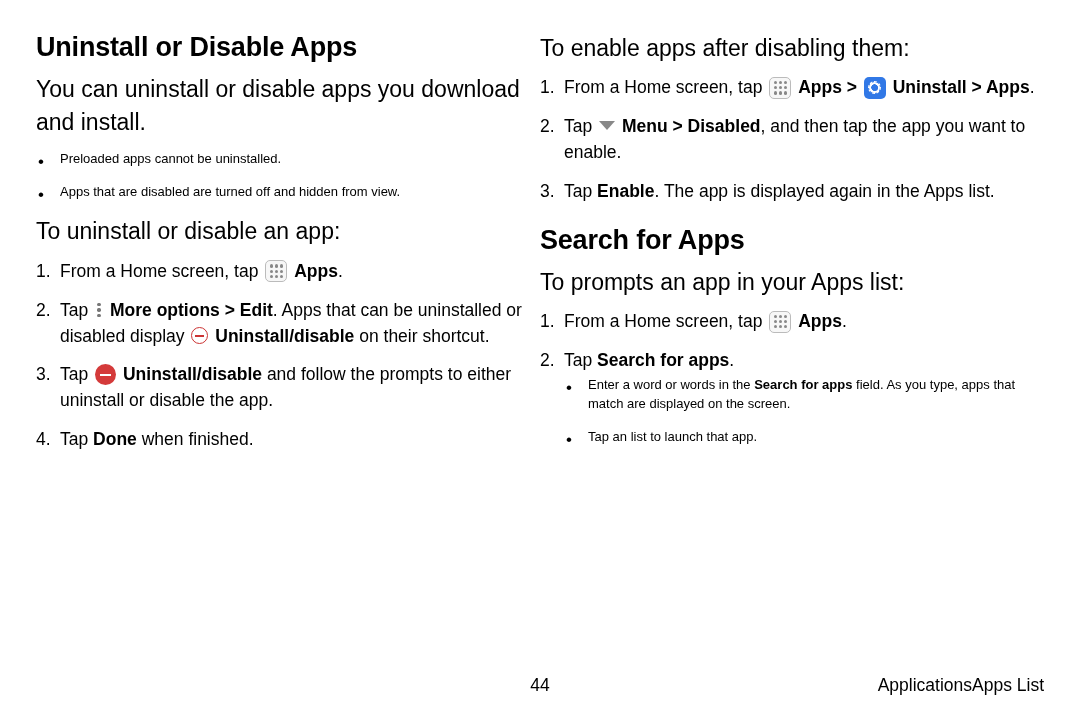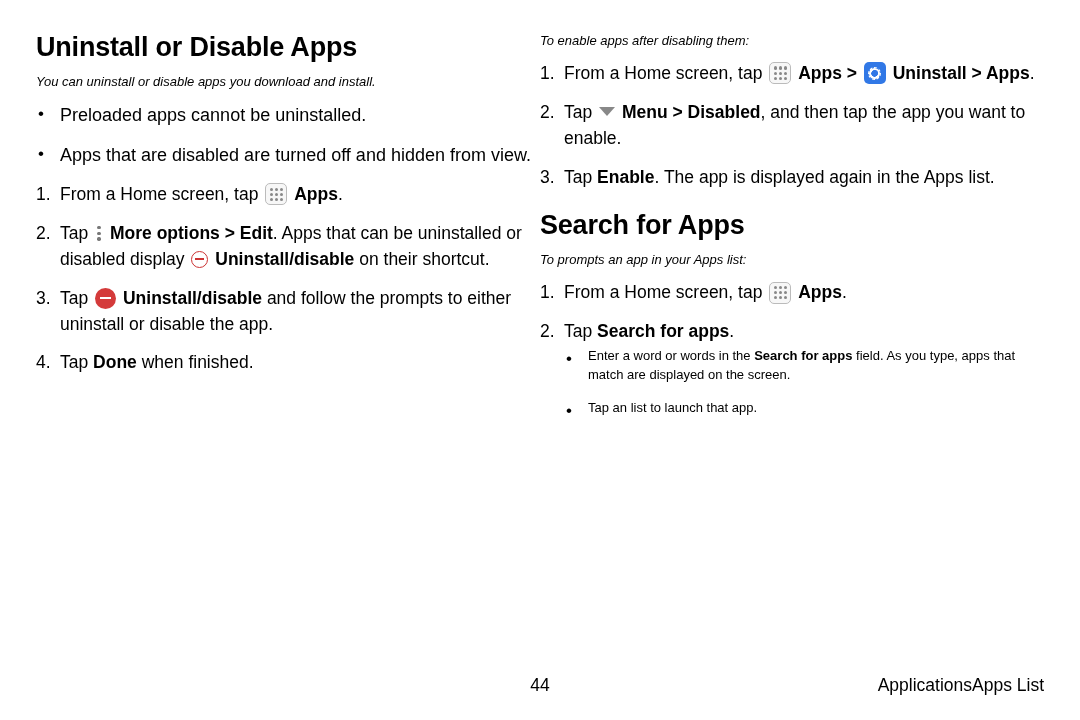--- a/index.html
+++ b/index.html
@@ -5,23 +5,23 @@
   * { box-sizing: border-box; margin: 0; padding: 0; }
   html, body { width: 1080px; height: 720px; background: #fff; font-family: Arial, Helvetica, sans-serif; color: #000; }
   .page {
     width: 1080px; height: 720px; position: relative;
     padding: 32px 36px 24px 36px;
   }
   .columns { display: flex; }
   .col { flex: 1 1 0; min-width: 0; }
   h2 { font-size: 27px; font-weight: 800; margin-bottom: 10px; letter-spacing: -0.2px; }
   .col2 h2 { margin-top: 20px; }
-  p { font-size: 13px; line-height: 1.45; margin-bottom: 10px; font-style: italic; }
+  p { font-size: 23px; line-height: 1.45; margin-bottom: 10px; }
   ul.bullets { list-style: none; padding-left: 24px; margin-bottom: 10px; }
-  ul.bullets > li { position: relative; font-size: 18px; line-height: 1.45; margin-bottom: 14px; }
+  ul.bullets > li { position: relative; font-size: 13px; line-height: 1.45; margin-bottom: 14px; }
   ul.bullets > li::before { content: "•"; position: absolute; left: -22px; top: 0; font-size: 17px; }
   ol.steps { list-style: none; padding-left: 24px; margin-bottom: 10px; counter-reset: step; }
   ol.steps > li { position: relative; font-size: 17.5px; line-height: 1.48; margin-bottom: 13px; counter-increment: step; }
   ol.steps > li::before { content: counter(step) "."; position: absolute; left: -24px; top: 0; }
   ul.sub { list-style: none; padding-left: 24px; margin-top: 2px; }
   ul.sub > li { position: relative; font-size: 13px; line-height: 1.45; margin-bottom: 14px; }
   ul.sub > li::before { content: "•"; position: absolute; left: -22px; top: 0; font-size: 17px; }
   b, strong { font-weight: 700; }
   .icon {
     display: inline-flex; align-items: center; justify-content: center;
@@ -85,20 +85,21 @@
 
     <div class="col">
       <h2>Uninstall or Disable Apps</h2>
       <p>You can uninstall or disable apps you download and install.</p>
 
       <ul class="bullets">
         <li>Preloaded apps cannot be uninstalled.</li>
         <li>Apps that are disabled are turned off and hidden from view.</li>
       </ul>
 
+      <p>To uninstall or disable an app:</p>
 
       <ol class="steps">
         <li>
           <span>From a Home screen, tap </span>
           <span class="icon apps-icon">
             <span class="apps-grid">
                 <span></span>
                 <span></span>
                 <span></span>
                 <span></span>

